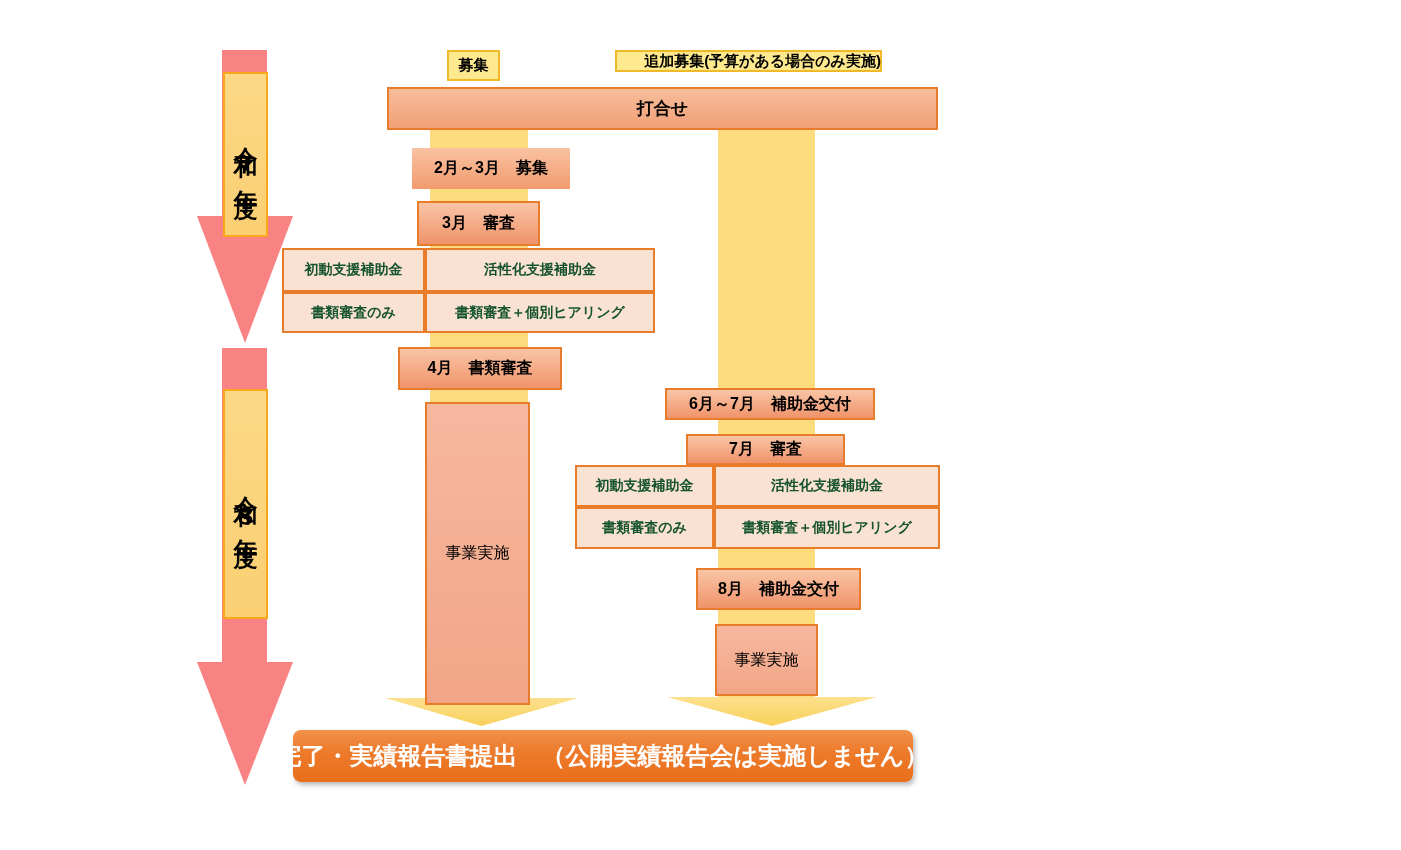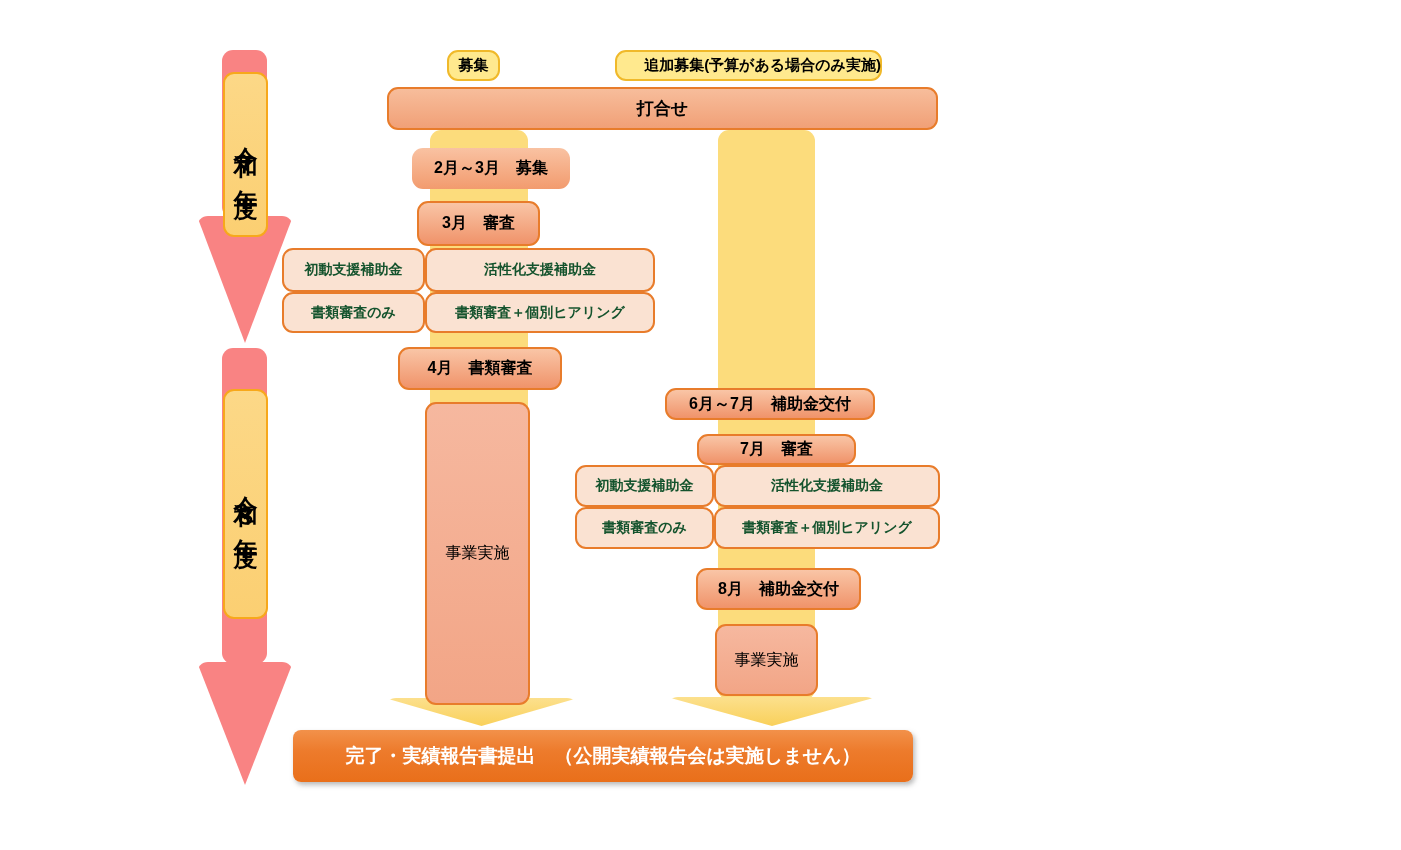--- a/index.html
+++ b/index.html
@@ -1,20 +1,20 @@
 <!DOCTYPE html>
 <html><head>
 <meta charset="utf-8">
 <style>
   html,body{margin:0;padding:0;background:#ffffff;}
   #canvas{
     position:relative;width:1401px;height:850px;background:#ffffff;overflow:hidden;
     font-family:"Liberation Sans","DejaVu Sans",sans-serif;
   }
-  .abs{position:absolute;box-sizing:border-box;border-radius:11px;}
+  .abs{position:absolute;box-sizing:border-box;}
 
   
   .arrow-shaft{background:#f98383;}
   .arrow-head{background:#f98383;clip-path:polygon(0 0,100% 0,50% 100%);}
   .year-label{
     background:linear-gradient(180deg,#fcd887 0%,#fbcf72 100%);
     border:2px solid #f7a81b;
     display:flex;align-items:center;justify-content:center;
     writing-mode:vertical-rl;text-orientation:upright;
     font-size:24px;font-weight:bold;color:#000;letter-spacing:6px;
@@ -62,21 +62,21 @@
     display:flex;align-items:center;justify-content:center;
     font-size:16px;font-weight:normal;color:#000;
   }
 
   
   .bottom-bar{
     background:linear-gradient(180deg,#f2914a 0%,#ed7b2c 40%,#e96f1a 100%);
     border-radius:8px;
     box-shadow:2px 3px 5px rgba(130,130,130,0.55);
     display:flex;align-items:center;justify-content:center;
-    font-size:19px;font-weight:bold;color:#ffffff;white-space:nowrap;
+    font-size:24px;font-weight:bold;color:#ffffff;white-space:nowrap;
   }
 </style>
 </head>
 <body>
 
 <div id="canvas">
 
   <div class="abs arrow-shaft" style="left:222px;top:50px;width:45px;height:168px;"></div>
   <div class="abs arrow-head" style="left:197px;top:216px;width:96px;height:127px;"></div>
   <div class="abs year-label" style="left:223px;top:72px;width:45px;height:165px;">令和７年度</div>
@@ -84,37 +84,37 @@
   <div class="abs arrow-shaft" style="left:222px;top:348px;width:45px;height:316px;"></div>
   <div class="abs arrow-head" style="left:197px;top:662px;width:96px;height:123px;"></div>
   <div class="abs year-label" style="left:223px;top:389px;width:45px;height:230px;">令和８年度</div>
 
   <div class="abs band" style="left:430px;top:130px;width:98px;height:570px;"></div>
   <div class="abs band" style="left:718px;top:130px;width:97px;height:570px;"></div>
   <div class="abs band-head" style="left:385px;top:698px;width:193px;height:28px;"></div>
   <div class="abs band-head" style="left:667px;top:697px;width:210px;height:29px;"></div>
 
   <div class="abs ylabel" style="left:447px;top:50px;width:53px;height:31px;">募集</div>
-  <div class="abs ylabel" style="left:615px;top:50px;width:267px;height:31px;padding-left:28px;">追加募集(予算がある場合のみ実施)</div>
+  <div class="abs ylabel" style="left:615px;top:50px;width:267px;height:22px;padding-left:28px;">追加募集(予算がある場合のみ実施)</div>
 
   <div class="abs meeting" style="left:387px;top:87px;width:551px;height:43px;">打合せ</div>
 
   <div class="abs step noborder" style="left:412px;top:148px;width:158px;height:41px;">2月～3月　募集</div>
   <div class="abs step" style="left:417px;top:201px;width:123px;height:45px;">3月　審査</div>
 
   <div class="abs cell" style="left:282px;top:248px;width:143px;height:44px;">初動支援補助金</div>
   <div class="abs cell" style="left:425px;top:248px;width:230px;height:44px;">活性化支援補助金</div>
   <div class="abs cell" style="left:282px;top:292px;width:143px;height:41px;">書類審査のみ</div>
   <div class="abs cell" style="left:425px;top:292px;width:230px;height:41px;">書類審査＋個別ヒアリング</div>
 
   <div class="abs step" style="left:398px;top:347px;width:164px;height:43px;">4月　書類審査</div>
   <div class="abs impl" style="left:425px;top:402px;width:105px;height:303px;">事業実施</div>
 
   <div class="abs step" style="left:665px;top:388px;width:210px;height:32px;">6月～7月　補助金交付</div>
-  <div class="abs step" style="left:686px;top:434px;width:159px;height:31px;margin-left:11px;">7月　審査</div>
+  <div class="abs step" style="left:686px;top:434px;width:159px;height:31px;">7月　審査</div>
 
   <div class="abs cell" style="left:575px;top:465px;width:139px;height:42px;">初動支援補助金</div>
   <div class="abs cell" style="left:714px;top:465px;width:226px;height:42px;">活性化支援補助金</div>
   <div class="abs cell" style="left:575px;top:507px;width:139px;height:42px;">書類審査のみ</div>
   <div class="abs cell" style="left:714px;top:507px;width:226px;height:42px;">書類審査＋個別ヒアリング</div>
 
   <div class="abs step" style="left:696px;top:568px;width:165px;height:42px;">8月　補助金交付</div>
   <div class="abs impl" style="left:715px;top:624px;width:103px;height:72px;">事業実施</div>
 
   <div class="abs bottom-bar" style="left:293px;top:730px;width:620px;height:52px;">完了・実績報告書提出　（公開実績報告会は実施しません）</div>

